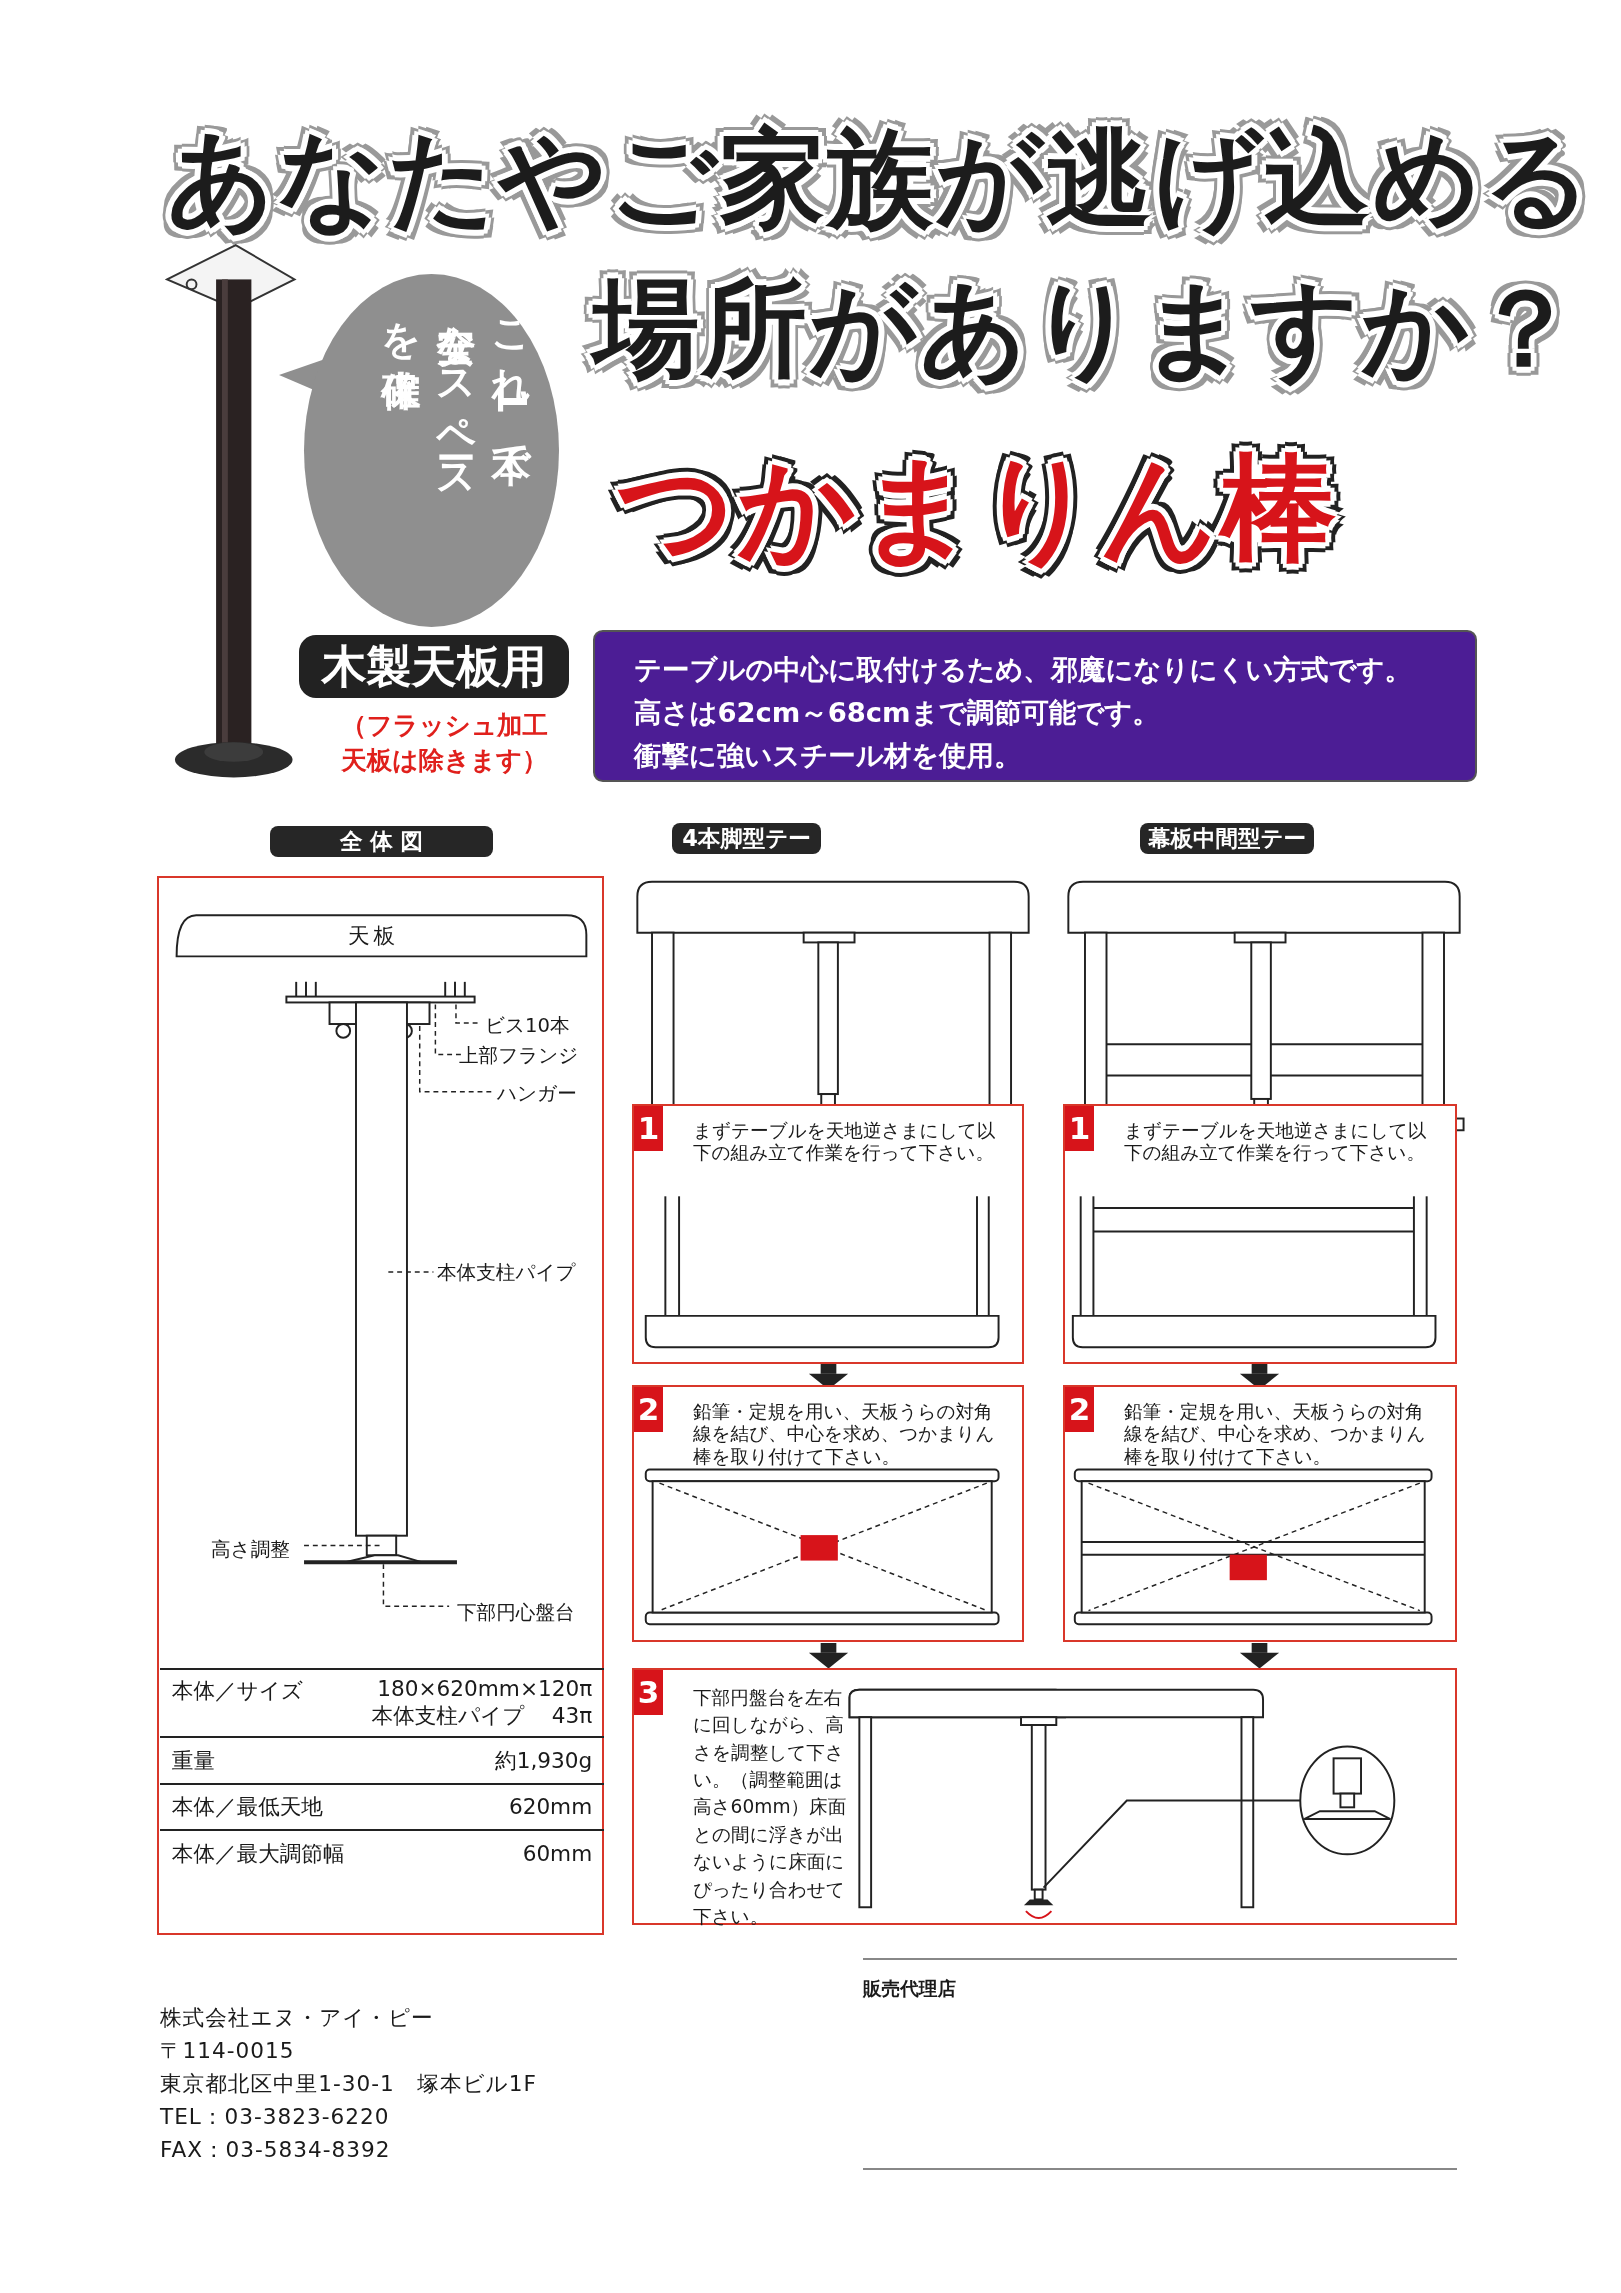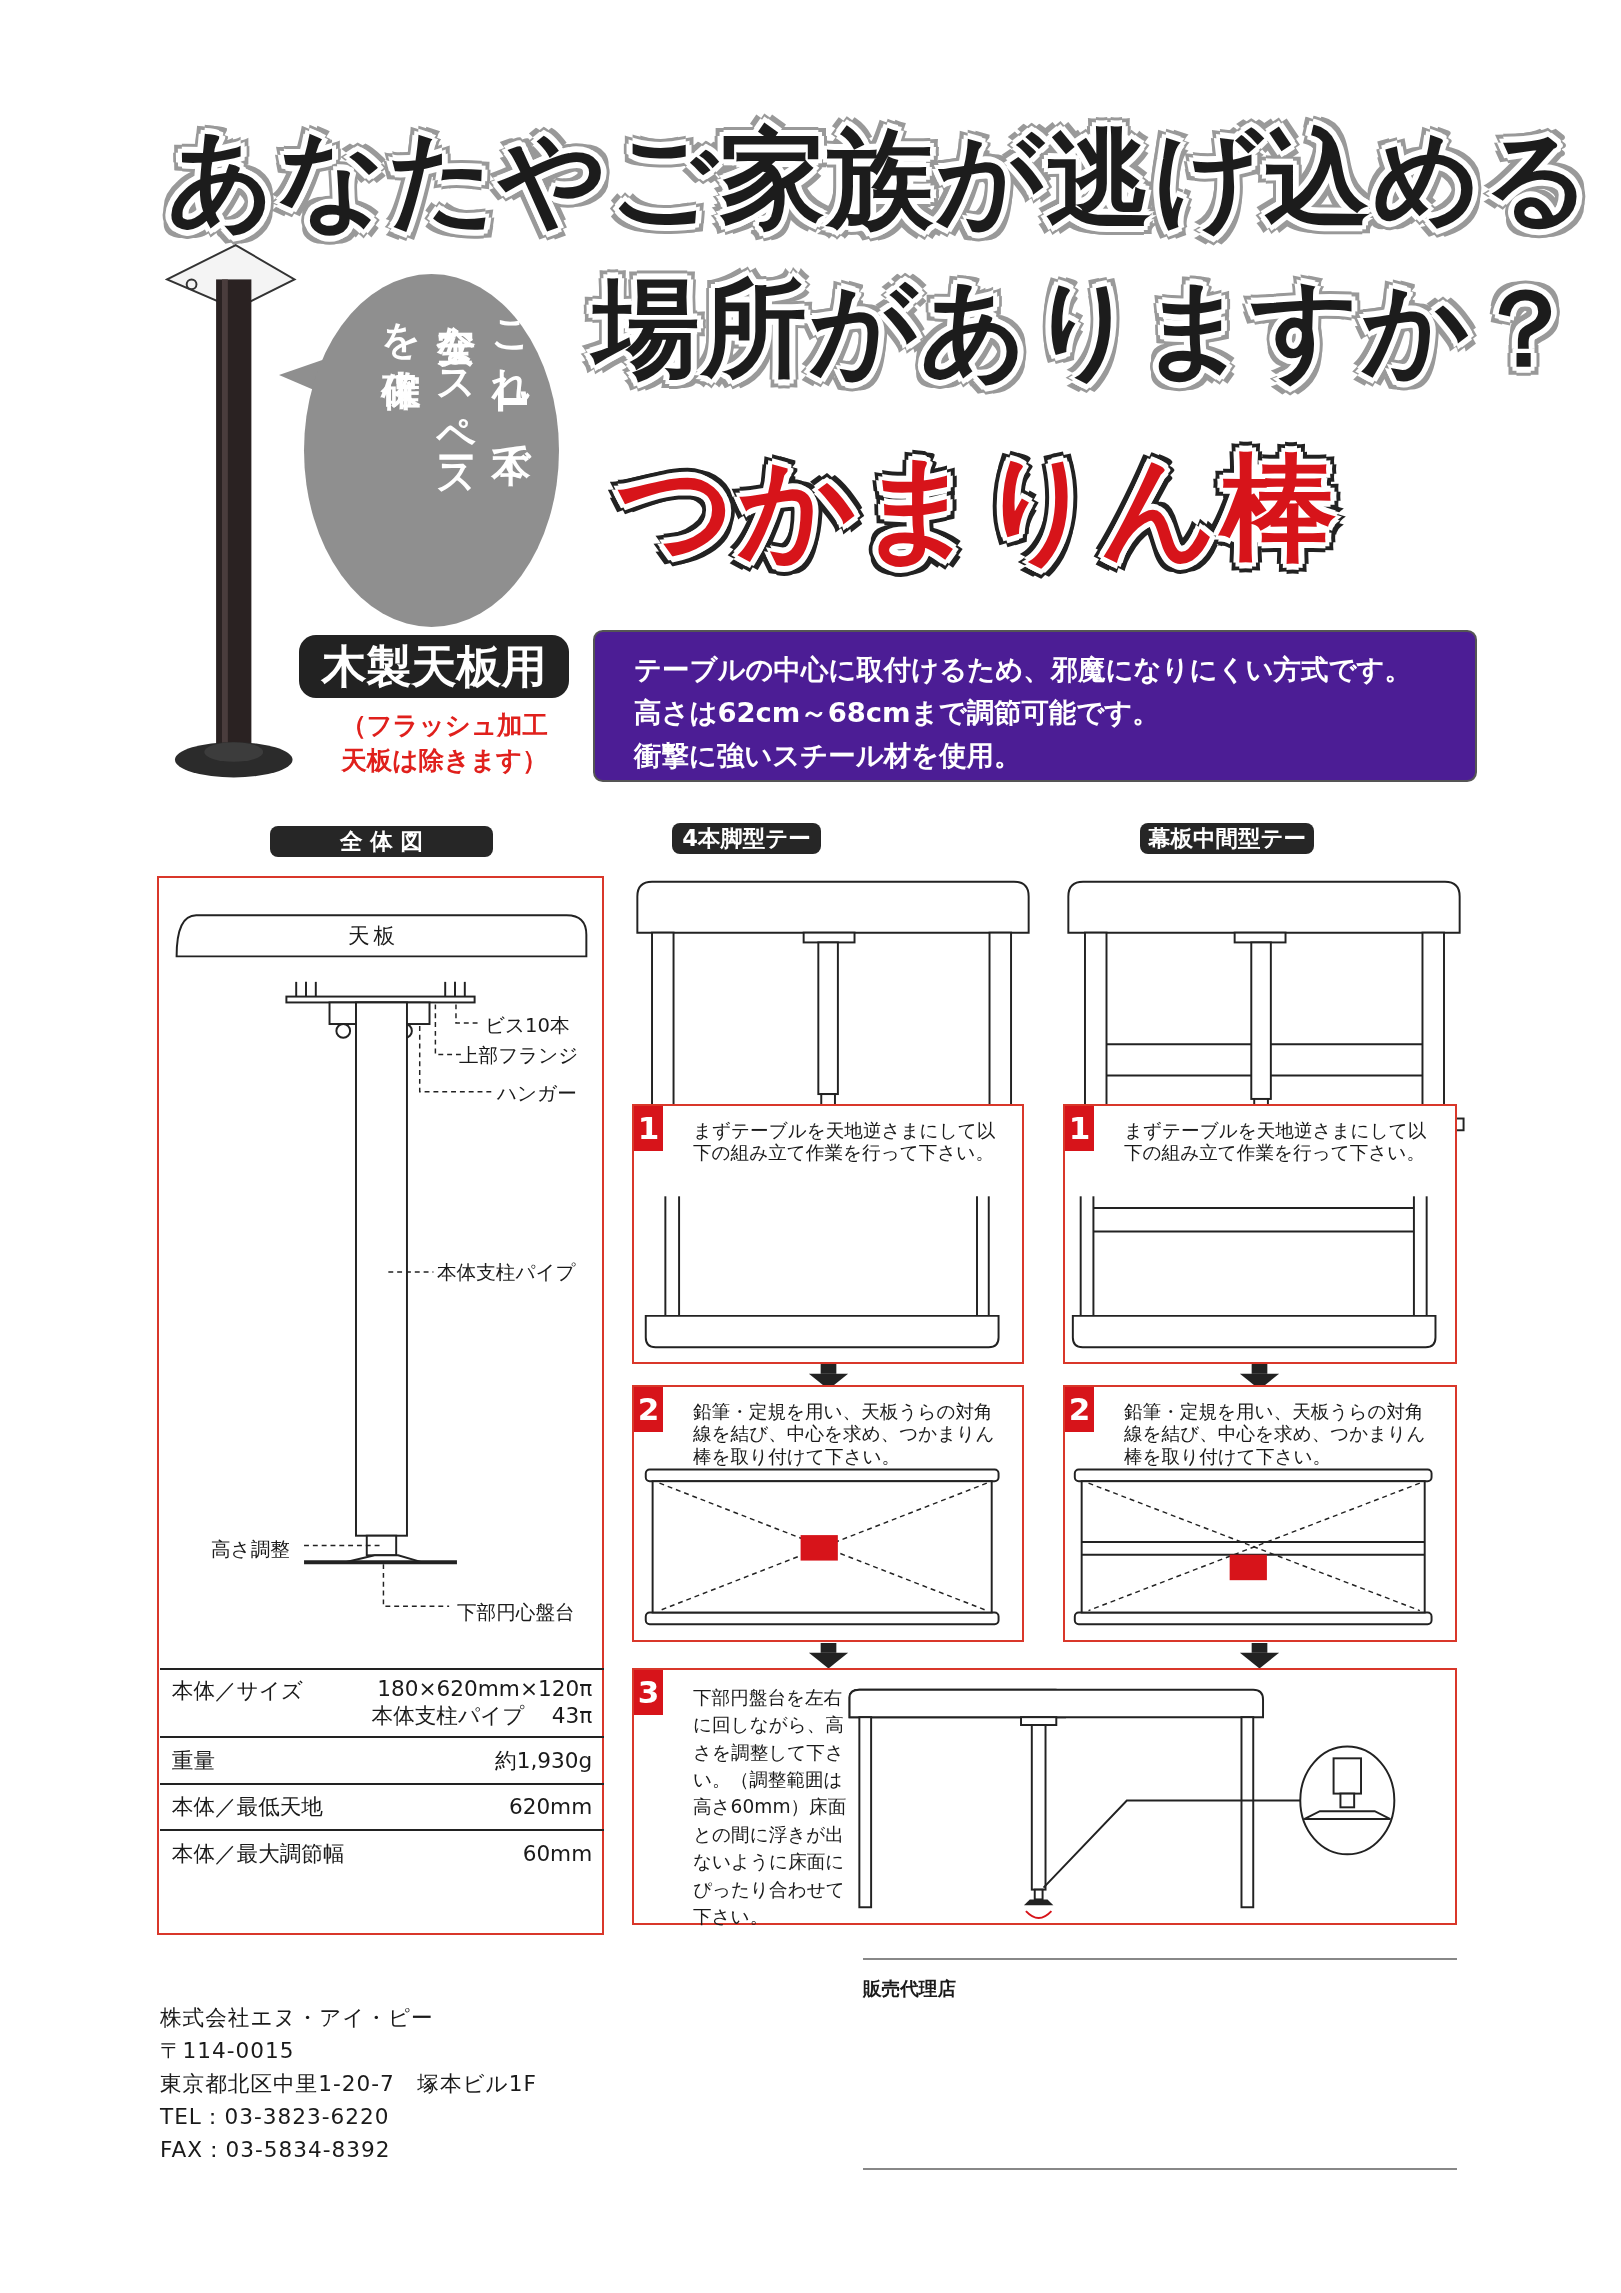--- a/index.html
+++ b/index.html
@@ -256,21 +256,21 @@
     <ellipse cx="728" cy="133" rx="48" ry="55" fill="#fff" stroke="#222" stroke-width="2"></ellipse>
     <rect x="714" y="90" width="28" height="36" fill="#fff" stroke="#222" stroke-width="2"></rect>
     <rect x="721" y="126" width="14" height="14" fill="#fff" stroke="#222" stroke-width="2"></rect>
     <path d="M684,152 L700,144 H756 L772,152 Z" fill="#fff" stroke="#222" stroke-width="2"></path>
   </svg>
 </div>
 
 <div class="abs footer-text" style="left:160px;top:2001px;">
   <div>株式会社エヌ・アイ・ピー</div>
   <div>〒114-0015</div>
-  <div>東京都北区中里1-20-7　塚本ビル1F</div>
+  <div>東京都北区中里1-30-1　塚本ビル1F</div>
   <div>TEL：03-3823-6220</div>
   <div>FAX：03-5834-8392</div>
 </div>
 
 <div class="line" style="left:863px;top:1958px;width:594px;"></div>
 <div class="abs" style="left:863px;top:1976px;font-size:18.6px;font-weight:bold;">販売代理店</div>
 <div class="line" style="left:863px;top:2168px;width:594px;"></div>
 
 
 </body></html>

